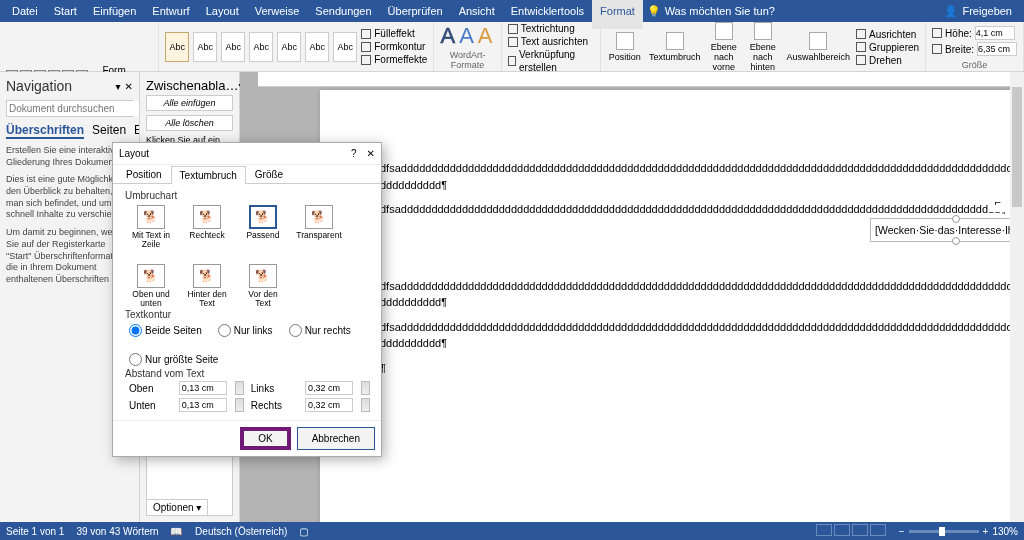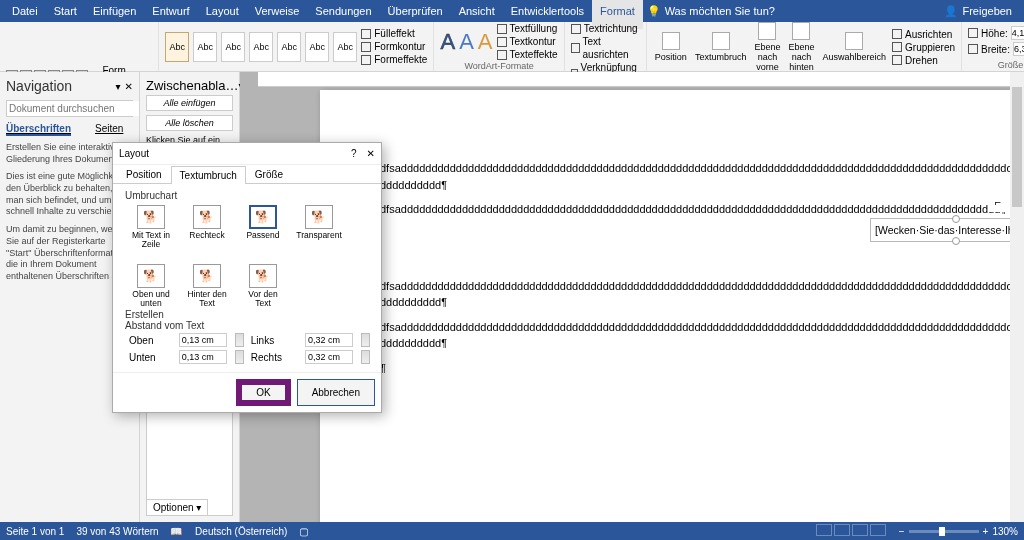--- a/index.html
+++ b/index.html
@@ -35,21 +35,21 @@
 .sizerow input { width:40px; height:14px; font-size:9px; border:1px solid #ccc; }
 
 
 .main { display:flex; height: calc(100% - 22px - 50px - 18px); }
 
 
 .navpane { width:140px; background:#f3f3f3; border-right:1px solid #d4d4d4; padding:6px; font-size:10px; display:flex; flex-direction:column; gap:6px; overflow:hidden;}
 .navpane h3 { font-size:14px; font-weight:normal; color:#333; }
 .searchbox { display:flex; border:1px solid #ccc; background:#fefefe; }
 .searchbox input { flex:1; border:none; outline:none; font-size:10px; padding:2px; }
-.navtabs { display:flex; gap:24px; font-size:10px;text-decoration:underline; }
+.navtabs { display:flex; gap:8px; font-size:12px; }
 .navtabs .sel { color:#2b579a; border-bottom:2px solid #2b579a; font-weight:bold; }
 .navpane p { font-size:9px; color:#444; line-height:1.3; }
 
 
 .clippane { width:100px; background:#f3f3f3; border-right:1px solid #d4d4d4; padding:6px; font-size:10px; display:flex; flex-direction:column; position:relative;}
 .clippane h3 { font-size:13px; font-weight:normal; }
 .clipbtn { border:1px solid #ccc; background:#fff; margin:2px 0; padding:2px; font-size:9px; text-align:center;font-style:italic; }
 .clipbox { flex:1; background:#fff; border:1px solid #ccc; margin-top:4px; padding:4px; font-size:9px; }
 .optbtn { border:1px solid #ccc; background:#fff; padding:2px 6px; font-size:10px; position:absolute; bottom:6px; left:6px;margin-top:15px; }
 
@@ -79,21 +79,21 @@
 .wopt { display:flex; flex-direction:column; align-items:center; gap:2px; width:40px; }
 .wopt .wic { width:28px; height:24px; border:1px solid #999; background:#fff; display:flex; align-items:center; justify-content:center; font-size:12px;}
 .wopt.selected .wic { border:1px solid #2b579a; box-shadow: inset 0 0 0 1px #2b579a; }
 .wopt .wlbl { font-size:8.5px; text-align:center; line-height:1; }
 .radios { display:flex; gap:16px; margin:4px 0 2px 6px; flex-wrap:wrap;}
 .radios label { display:flex; align-items:center; gap:3px; font-size:10px; }
 .distgrid { display:grid; grid-template-columns:auto 50px 10px auto 50px 10px; gap:3px 6px; align-items:center; margin:2px 0 2px 6px;}
 .distgrid input{ width:48px; height:14px; font-size:9px; border:1px solid #ccc; padding:0 2px;}
 .spinbtns{ display:inline-block; width:9px; height:14px; background:linear-gradient(#ddd,#eee); border:1px solid #bbb;}
 .dialog .buttons { display:flex; justify-content:flex-end; gap:6px; padding:6px; border-top:1px solid #eee;}
-.dialog .buttons button{ padding:2px 14px; font-size:10px; border:6px solid #701a75; background:#f4f4f4;}
+.dialog .buttons button{ padding:2px 14px; font-size:10px; border:4px solid #701a75; background:#f4f4f4;}
 .dialog .buttons button.primary{ border:1px solid #2b579a;}
 
 
 .statusbar { position:absolute; bottom:0; left:0; right:0; height:18px; background:#2b579a; color:#fff; display:flex; align-items:center; font-size:10px; padding:0 6px; gap:12px;}
 .statusbar .flex{flex:1;}
 .statusbar .zoom{ display:flex; align-items:center; gap:4px;}
 .statusbar .slider{ width:70px; height:3px; background:#6b8bbd; position:relative;}
 .statusbar .slider .th{ position:absolute; top:-3px; left:30px; width:6px; height:9px; background:#fff;}
 .viewbtns span{ display:inline-block; width:16px; height:12px; border:1px solid #6b8bbd; margin:0 1px;}
 .mini-shape{ display:inline-block; width:10px; height:10px; border:1px solid #555;}
@@ -186,34 +186,20 @@
     </div>
   </div>
 
   <div class="rgroup">
     <div class="body">
       <div class="bigA">
           <span>A</span>
           <span>A</span>
           <span>A</span>
         </div>
-      <div class="smallcol">
-        <div>
-            <span class="mini-shape"></span>
-            <span>Textfüllung</span>
-          </div>
-        <div>
-            <span class="mini-shape"></span>
-            <span>Textkontur</span>
-          </div>
-        <div>
-            <span class="mini-shape"></span>
-            <span>Texteffekte</span>
-          </div>
-      </div>
     </div>
     <div class="label">WordArt-Formate</div>
   </div>
 
   <div class="rgroup">
     <div class="body">
       <div class="smallcol">
         <div>
             <span class="mini-shape"></span>
             <span>Textrichtung</span>
@@ -379,21 +365,39 @@
         </div>
       <div class="wopt">
           <div class="wic">🐕</div>
           <div class="wlbl">Hinter den Text</div>
         </div>
       <div class="wopt">
           <div class="wic">🐕</div>
           <div class="wlbl">Vor den Text</div>
         </div>
     </div>
-    <div class="grouplabel">Erstellen</div>
+    <div class="grouplabel">Textkontur</div>
+    <div class="radios">
+      <label>
+          <input type="radio" checked="" style="">
+          <span>Beide Seiten</span>
+        </label>
+      <label>
+          <input type="radio" style="">
+          <span>Nur links</span>
+        </label>
+      <label>
+          <input type="radio" style="">
+          <span>Nur rechts</span>
+        </label>
+      <label>
+          <input type="radio" style="">
+          <span>Nur größte Seite</span>
+        </label>
+    </div>
     <div class="grouplabel">Abstand vom Text</div>
     <div class="distgrid">
       <span>Oben</span>
       <input value="0,13 cm" style="">
         <span class="spinbtns"></span>
       <span>Links</span>
       <input value="0,32 cm" style="">
         <span class="spinbtns"></span>
       <span>Unten</span>
       <input value="0,13 cm" style="">

